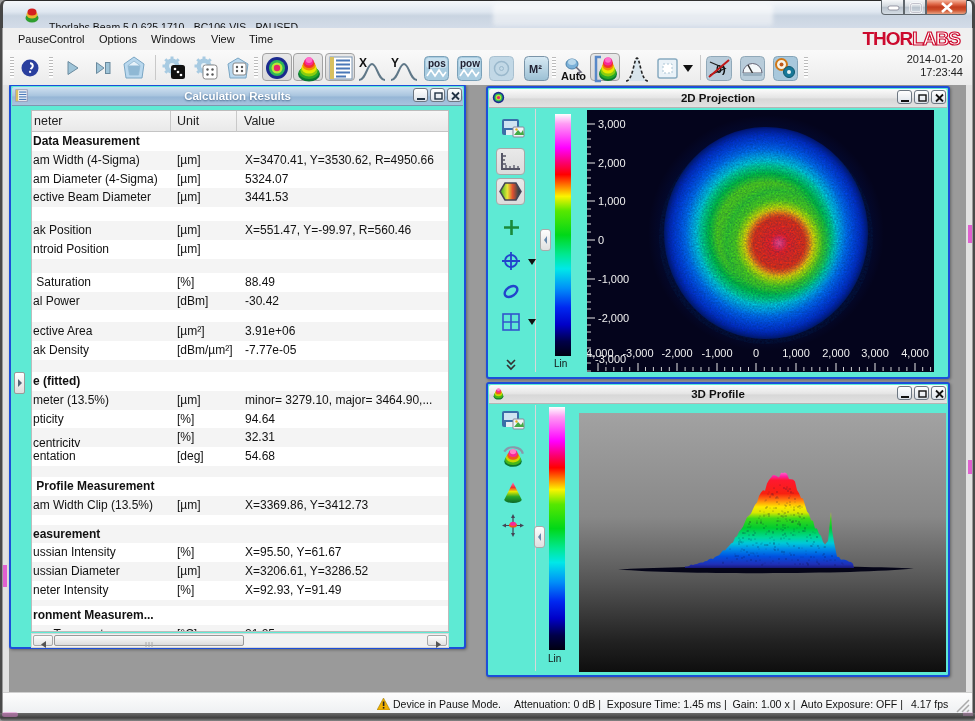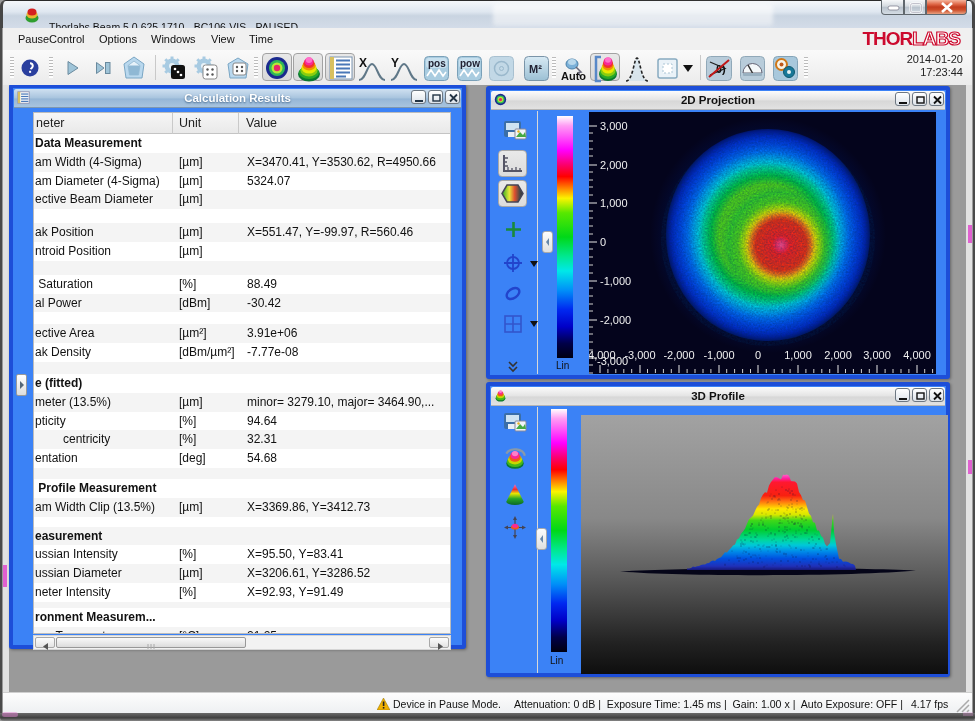--- a/index.html
+++ b/index.html
@@ -25,21 +25,21 @@
 #logo .t { color:#cc0a2e; } #logo .l { color:#fff; -webkit-text-stroke:1.2px #cc0a2e; }
 
 #toolbar { position:absolute; left:3px; top:50px; width:969px; height:36px; background:linear-gradient(#fafafa,#ebebeb); border-bottom:1px solid #c8c8c8; }
 .grip { position:absolute; top:7px; width:4px; height:21px; background:repeating-linear-gradient(#bbb 0 1px, #fdfdfd 1px 3px); }
 .tsep { position:absolute; top:5px; width:1px; height:25px; background:#c9c9c9; }
 .ticon { position:absolute; top:4px; }
 .tglbtn { position:absolute; top:3px; width:30px; height:28px; border:1px solid #a2a2a2; border-radius:4px; background:linear-gradient(#e8e8e8,#d8d8d8); }
 #tbdate { position:absolute; right:9px; top:3px; text-align:right; font-size:11px; color:#222; line-height:13px; }
 
 #mdi { position:absolute; left:3px; top:85px; width:969px; height:607px; background:#9a9a9a; overflow:hidden; }
-.win { position:absolute; background:#3b82f6; border:4px solid #1d4ed8; border-radius:3px; box-shadow:1px 1px 3px rgba(0,0,0,.35);padding-left:13px; }
+.win { position:absolute; background:#5eead4; border:2px solid #1d4ed8; border-radius:3px; box-shadow:1px 1px 3px rgba(0,0,0,.35);padding-left:13px; }
 .wtitle { position:absolute; left:1px; right:1px; top:1px; height:19px; border-radius:2px 2px 0 0; text-align:center; font-size:11.5px; font-weight:bold; }
 .wtitle.active { background:linear-gradient(#cfe0f0,#a8c4de 50%,#96b6d6 55%,#a8c4de); color:#fff; text-shadow:0 1px 2px #44668a; border-bottom:1px solid #7e97b0; }
 .wtitle.inactive { background:linear-gradient(#fbfbfb,#e4e4e4 50%,#d7d7d7 55%,#e2e2e2); color:#111; border-bottom:1px solid #b5b5b5; }
 .wbtn { position:absolute; top:2px; width:15px; height:14px; border:1px solid #6d7782; border-radius:3px; background:linear-gradient(#fff,#dde3ea); }
 .wbtn svg { position:absolute; left:0; top:0; }
 .wicon { position:absolute; left:4px; top:3px; width:13px; height:13px; }
 
 #crtable { position:absolute; left:20px; top:24px; width:418px; height:522px; background:#fff; border:1px solid #bcbcbc; overflow:hidden; }
 #crhead { position:absolute; left:0; top:0; width:100%; height:21px; background:linear-gradient(#f6f6f6,#e9e9e9); border-bottom:1px solid #c4c4c4; font-size:12.5px; color:#222; }
 .crow { position:absolute; left:0; width:418px; font-size:12px; color:#111; }
@@ -335,20 +335,21 @@
             <span class="c3" style="top:2px">X=3470.41, Y=3530.62, R=4950.66</span>
 </div>
 <div class="crow" style="top:58.6px;height:18.8px;background:#fff">
 <span class="c1" style="top:2px;">am Diameter (4-Sigma)</span>
             <span class="c2" style="top:2px">[µm]</span>
             <span class="c3" style="top:2px">5324.07</span>
 </div>
 <div class="crow" style="top:77.4px;height:18.8px;background:#f4f4f4">
 <span class="c1" style="top:2px;">ective Beam Diameter</span>
             <span class="c2" style="top:2px">[µm]</span>
+            <span class="c3" style="top:2px">3441.53</span>
 </div>
 <div class="crow" style="top:96.2px;height:14.0px;background:#fff">
 </div>
 <div class="crow" style="top:110.2px;height:18.8px;background:#f4f4f4">
 <span class="c1" style="top:2px;">ak Position</span>
             <span class="c2" style="top:2px">[µm]</span>
             <span class="c3" style="top:2px">X=551.47, Y=-99.97, R=560.46</span>
 </div>
 <div class="crow" style="top:129.0px;height:18.8px;background:#fff">
 <span class="c1" style="top:2px;">ntroid Position</span>
@@ -369,41 +370,41 @@
 <div class="crow" style="top:199.4px;height:12.0px;background:#fff">
 </div>
 <div class="crow" style="top:211.4px;height:18.8px;background:#f4f4f4">
 <span class="c1" style="top:2px;">ective Area</span>
             <span class="c2" style="top:2px">[µm²]</span>
             <span class="c3" style="top:2px">3.91e+06</span>
 </div>
 <div class="crow" style="top:230.2px;height:18.8px;background:#fff">
 <span class="c1" style="top:2px;">ak Density</span>
             <span class="c2" style="top:2px">[dBm/µm²]</span>
-            <span class="c3" style="top:2px">-7.77e-08</span>
+            <span class="c3" style="top:2px">-7.77e-05</span>
 </div>
 <div class="crow" style="top:249.0px;height:12.0px;background:#f4f4f4">
 </div>
 <div class="crow" style="top:261.0px;height:18.8px;background:#fff">
 <span class="c1" style="top:2px;font-weight:bold;">e (fitted)</span>
             <span class="c2" style="top:2px"></span>
             <span class="c3" style="top:2px"></span>
 </div>
 <div class="crow" style="top:279.8px;height:18.8px;background:#f4f4f4">
 <span class="c1" style="top:2px;">meter (13.5%)</span>
             <span class="c2" style="top:2px">[µm]</span>
             <span class="c3" style="top:2px">minor= 3279.10, major= 3464.90,...</span>
 </div>
 <div class="crow" style="top:298.6px;height:18.8px;background:#fff">
 <span class="c1" style="top:2px;">pticity</span>
             <span class="c2" style="top:2px">[%]</span>
             <span class="c3" style="top:2px">94.64</span>
 </div>
 <div class="crow" style="top:317.4px;height:18.8px;background:#f4f4f4">
-<span class="c1" style="top:2px;margin-left:28px;">centricity</span>
+<span class="c1" style="top:8px;">centricity</span>
             <span class="c2" style="top:2px">[%]</span>
             <span class="c3" style="top:2px">32.31</span>
 </div>
 <div class="crow" style="top:336.2px;height:18.8px;background:#fff">
 <span class="c1" style="top:2px;">entation</span>
             <span class="c2" style="top:2px">[deg]</span>
             <span class="c3" style="top:2px">54.68</span>
 </div>
 <div class="crow" style="top:355.0px;height:11.0px;background:#f4f4f4">
 </div>
@@ -420,21 +421,21 @@
 <div class="crow" style="top:403.6px;height:10.0px;background:#fff">
 </div>
 <div class="crow" style="top:413.6px;height:18.8px;background:#f4f4f4">
 <span class="c1" style="top:2px;font-weight:bold;">easurement</span>
             <span class="c2" style="top:2px"></span>
             <span class="c3" style="top:2px"></span>
 </div>
 <div class="crow" style="top:432.4px;height:18.8px;background:#fff">
 <span class="c1" style="top:2px;">ussian Intensity</span>
             <span class="c2" style="top:2px">[%]</span>
-            <span class="c3" style="top:2px">X=95.50, Y=83.41</span>
+            <span class="c3" style="top:2px">X=95.50, Y=61.67</span>
 </div>
 <div class="crow" style="top:451.2px;height:18.8px;background:#f4f4f4">
 <span class="c1" style="top:2px;">ussian Diameter</span>
             <span class="c2" style="top:2px">[µm]</span>
             <span class="c3" style="top:2px">X=3206.61, Y=3286.52</span>
 </div>
 <div class="crow" style="top:470.0px;height:18.8px;background:#fff">
 <span class="c1" style="top:2px;">neter Intensity</span>
             <span class="c2" style="top:2px">[%]</span>
             <span class="c3" style="top:2px">X=92.93, Y=91.49</span>

